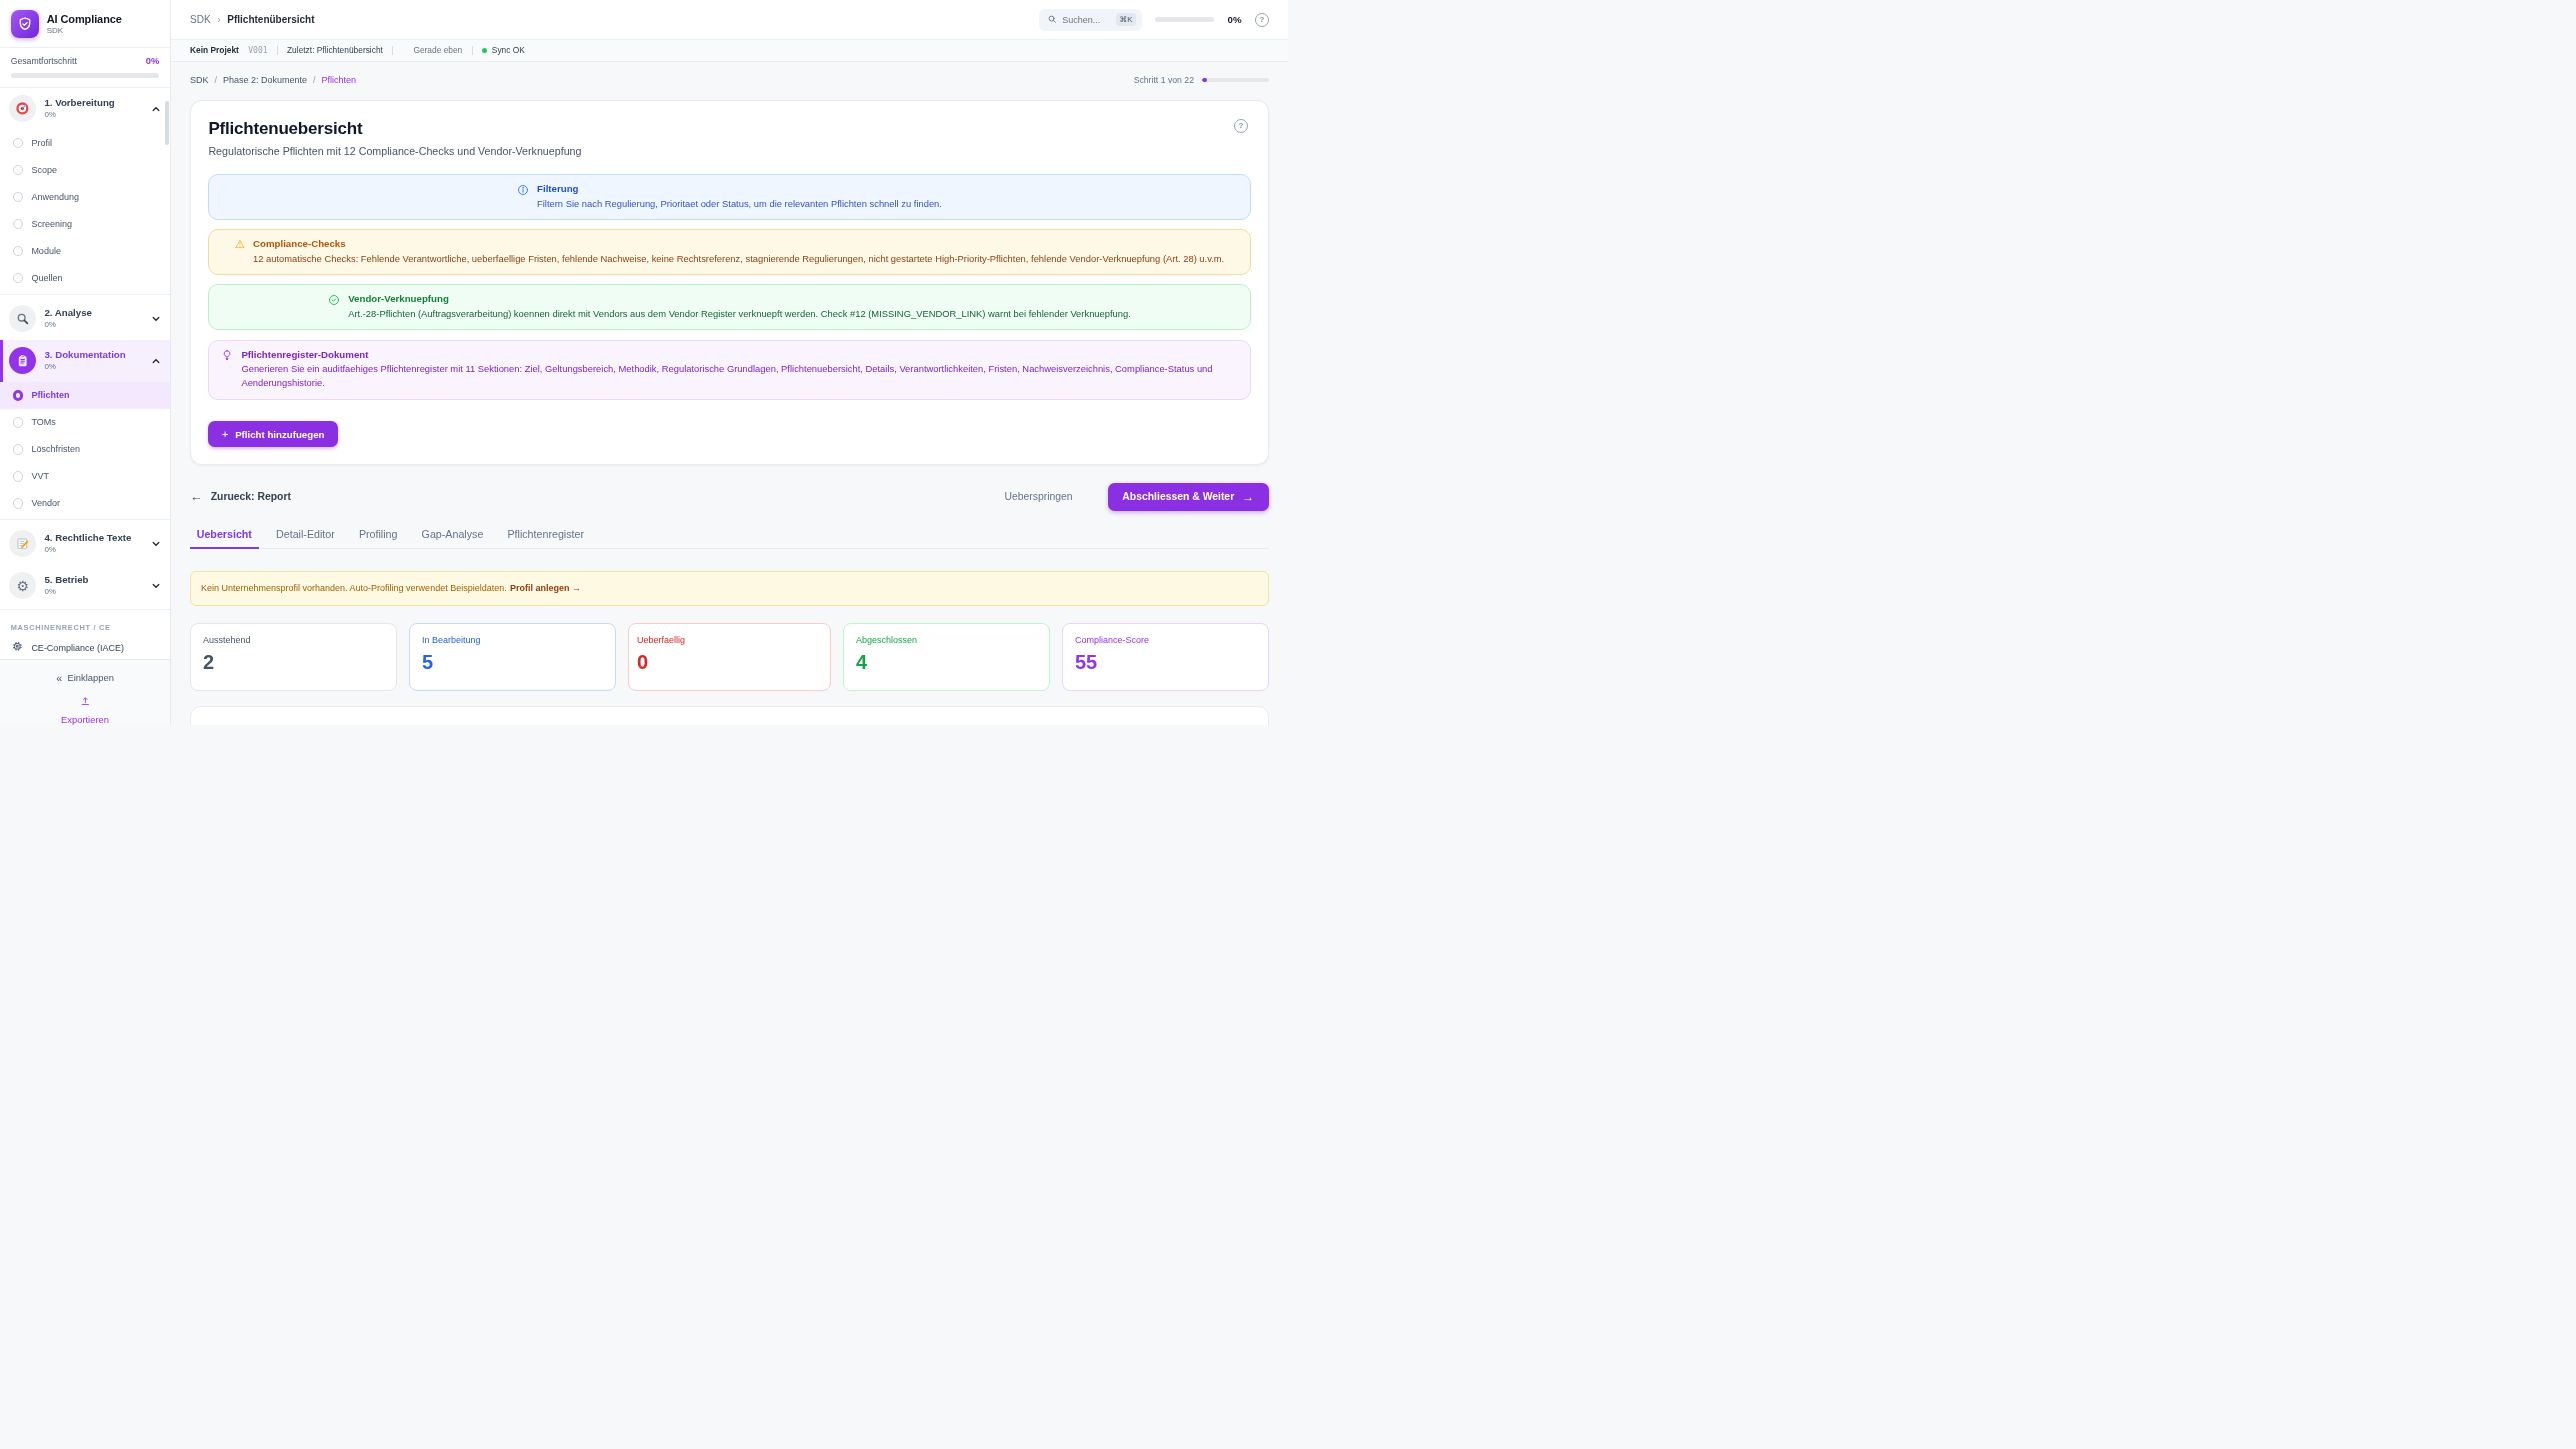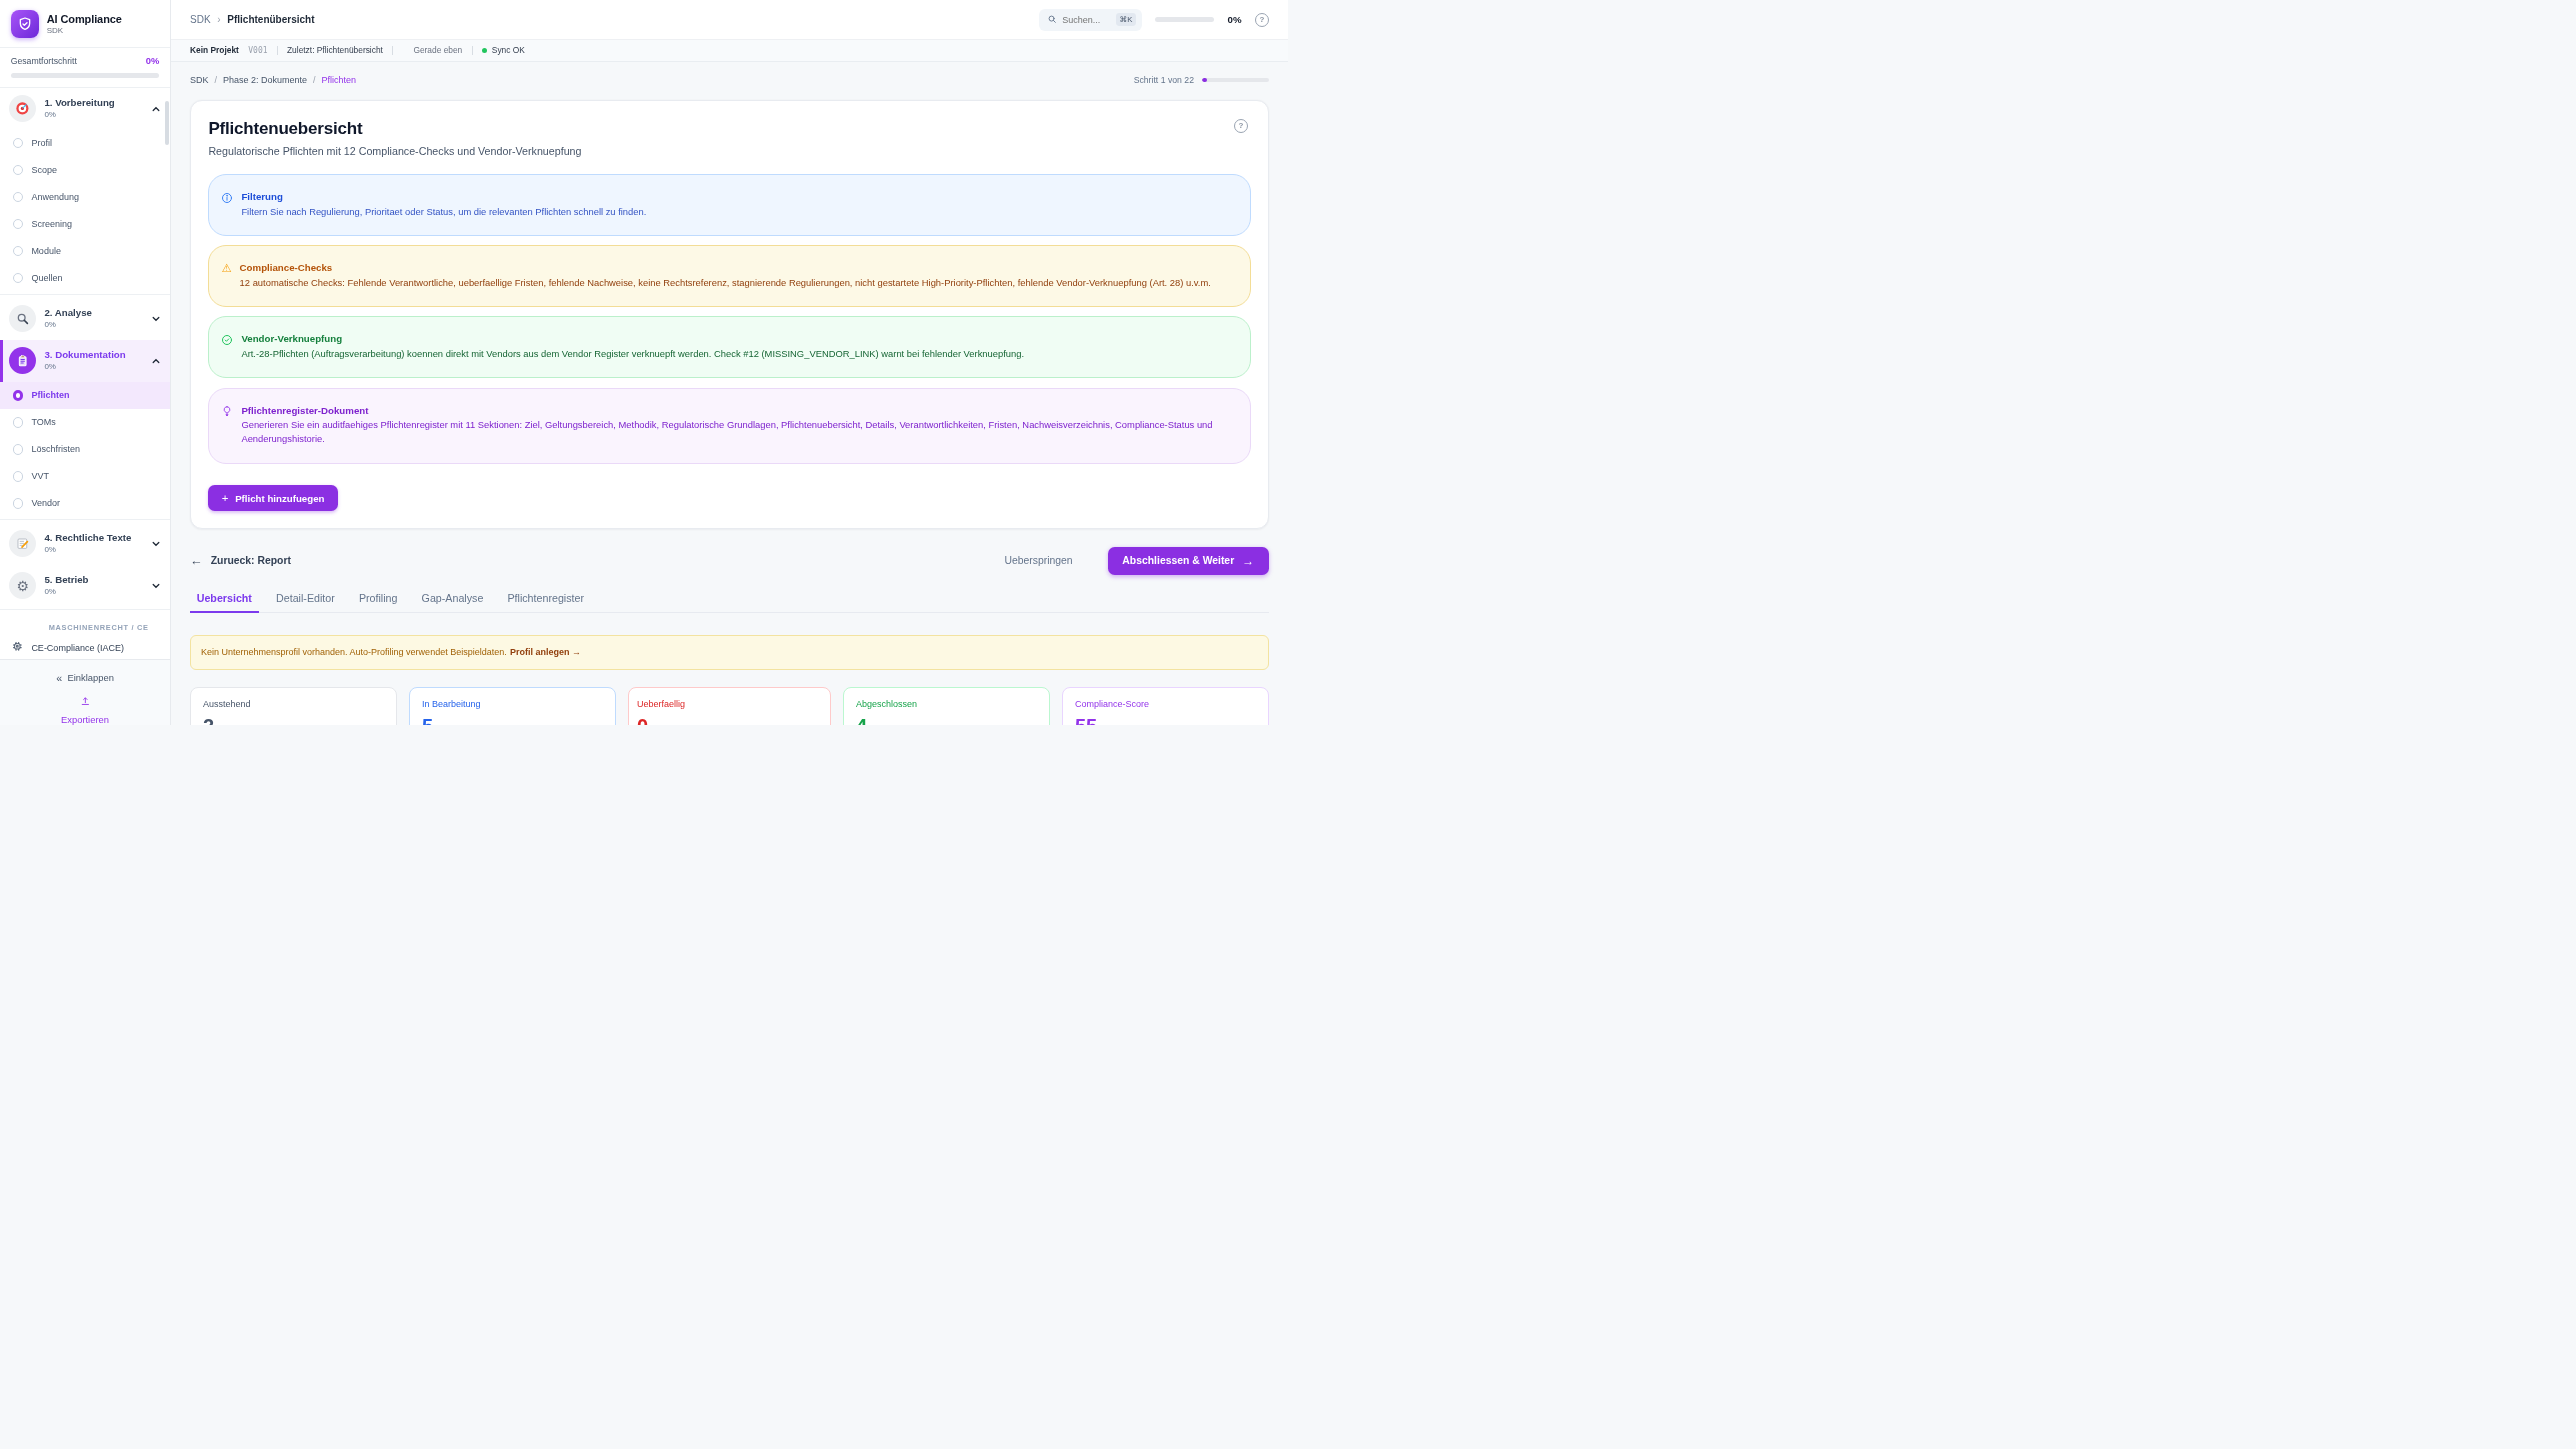--- a/index.html
+++ b/index.html
@@ -34,21 +34,21 @@
   .sec.active::before { content:""; position:absolute; left:0; top:0; bottom:0; width:2.7px; background:#9333ea; }
   .sec.active .sec-title { color:#7c3aed; }
   .sec.active .sec-ico { background:#9333ea; }
   .item { height:27px; display:flex; align-items:center; padding-left:12.7px; cursor:pointer; }
   .radio { width:10.7px; height:10.7px; border-radius:50%; border:1.3px solid #cbd5e1; background:#fff; margin-right:8px; flex:none; }
   .item-label { font-size:9px; color:#475569; }
   .item.active { background:#f3e8fd; }
   .item.active .radio { border:3.4px solid #9333ea; }
   .item.active .item-label { color:#7c3aed; font-weight:700; }
   .s-sep { height:0.7px; background:#edf0f3; margin:2.7px 0; }
-  .group-label { padding:10.7px 10.7px 4px; font-size:7.4px; font-weight:700; letter-spacing:0.7px; color:#94a3b8;margin-left:38px; }
+  .group-label { padding:10.7px 10.7px 4px; font-size:7.4px; font-weight:700; letter-spacing:0.7px; color:#94a3b8; }
   .ce-item { height:27px; display:flex; align-items:center; padding:0 10.7px; gap:8px; cursor:pointer; }
   .ce-item span.lbl { font-size:9px; color:#334155; }
   .sidebar-footer { margin-top:auto; border-top:0.7px solid #e7eaee; background:#f8fafc; padding:12px 0 0; height:68px; }
   .collapse-row { display:flex; align-items:center; justify-content:center; gap:6.7px; font-size:9.4px; color:#475569; cursor:pointer; }
   .collapse-glyph { font-size:10.7px; color:#475569; letter-spacing:-1.3px; }
   .export-row { display:flex; align-items:center; justify-content:center; gap:5.4px; font-size:9.4px; color:#9333ea; font-weight:500; margin-top:12px; cursor:pointer;flex-direction:column; }
   .sb-thumb { position:absolute; right:1.3px; top:101px; width:4px; height:44px; border-radius:2px; background:#d7dce2; }
 
   
   .main { flex:1; display:flex; flex-direction:column; position:relative; }
@@ -82,21 +82,21 @@
   .step-right { margin-left:auto; display:flex; align-items:center; gap:8px; color:#64748b; font-size:8.7px; }
   .step-track { width:67px; height:4.7px; background:#e5e7eb; border-radius:2.7px; position:relative; overflow:hidden; }
   .step-fill { position:absolute; left:0; top:0; bottom:0; width:4.7px; border-radius:2.7px; background:#8b2fe2; }
 
   .card { margin-top:15.4px; background:#fff; border:0.7px solid #e8ebf0; border-radius:12px;
     box-shadow:0 0.7px 2px rgba(15,23,42,.05); padding:17.4px; position:relative; }
   .card-title { font-size:17px; font-weight:800; color:#0f172a; letter-spacing:-0.2px; }
   .card-sub { margin-top:6px; font-size:10.7px; color:#475569; }
   .card .help { position:absolute; top:17.4px; right:20px; }
   .boxes { margin-top:17.4px; display:flex; flex-direction:column; gap:9.4px; }
-  .ibox { border-radius:18px; border:0.7px solid; padding:16px 12px; display:flex; gap:8px; }
+  .ibox { border-radius:10px; border:0.7px solid; padding:8px 12px; display:flex; gap:8px;justify-content:center; }
   .ibox .ico { flex:none; margin-top:0.7px; }
   .ibox .tt { font-size:9.7px; font-weight:700; }
   .ibox .bd { font-size:9.4px; line-height:1.5; margin-top:2.7px; }
   .ibox.info { background:#eff6ff; border-color:#bfdbfe; }
   .ibox.info .tt { color:#1d4ed8; } .ibox.info .bd { color:#3454c4; } .ibox.info .ico { color:#3b82f6; }
   .ibox.warn { background:#fdf9e6; border-color:#f3dd96; }
   .ibox.warn .tt { color:#b45309; } .ibox.warn .bd { color:#92400e; } .ibox.warn .ico { color:#f59e0b; font-size:11.4px; line-height:1; }
   .ibox.success { background:#f0fdf4; border-color:#bbf0cb; }
   .ibox.success .tt { color:#15803d; } .ibox.success .bd { color:#166534; } .ibox.success .ico { color:#22c55e; }
   .ibox.tip { background:#faf4fe; border-color:#ead9f8; }

